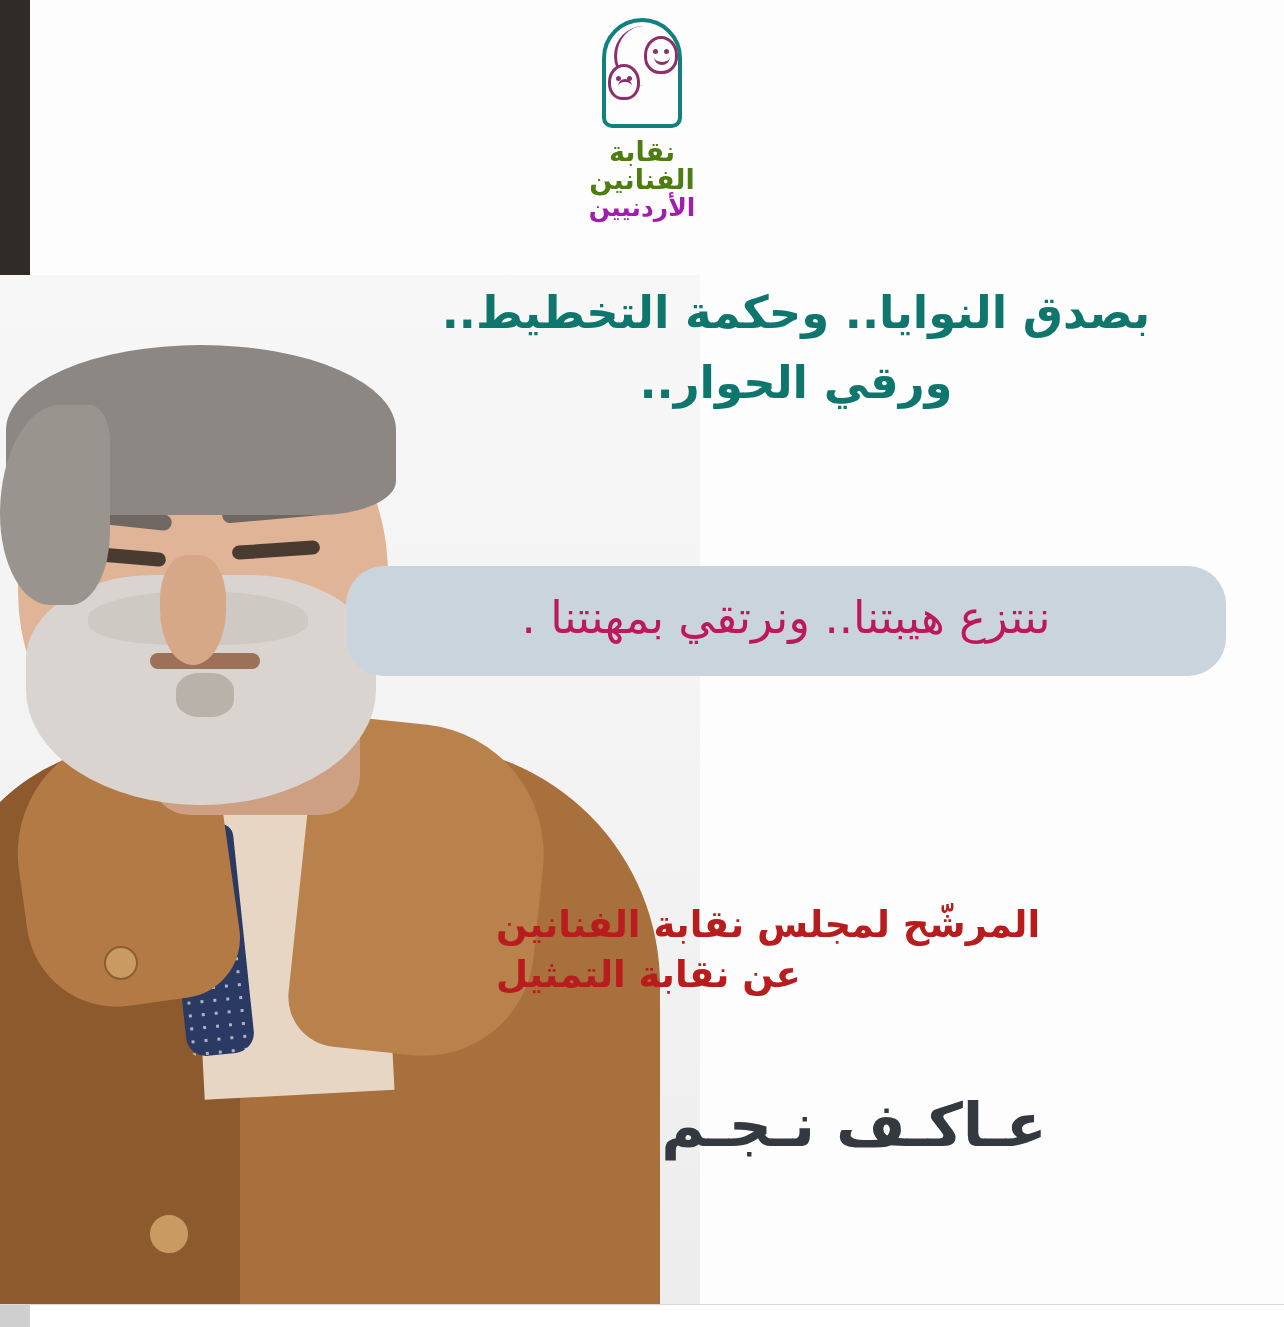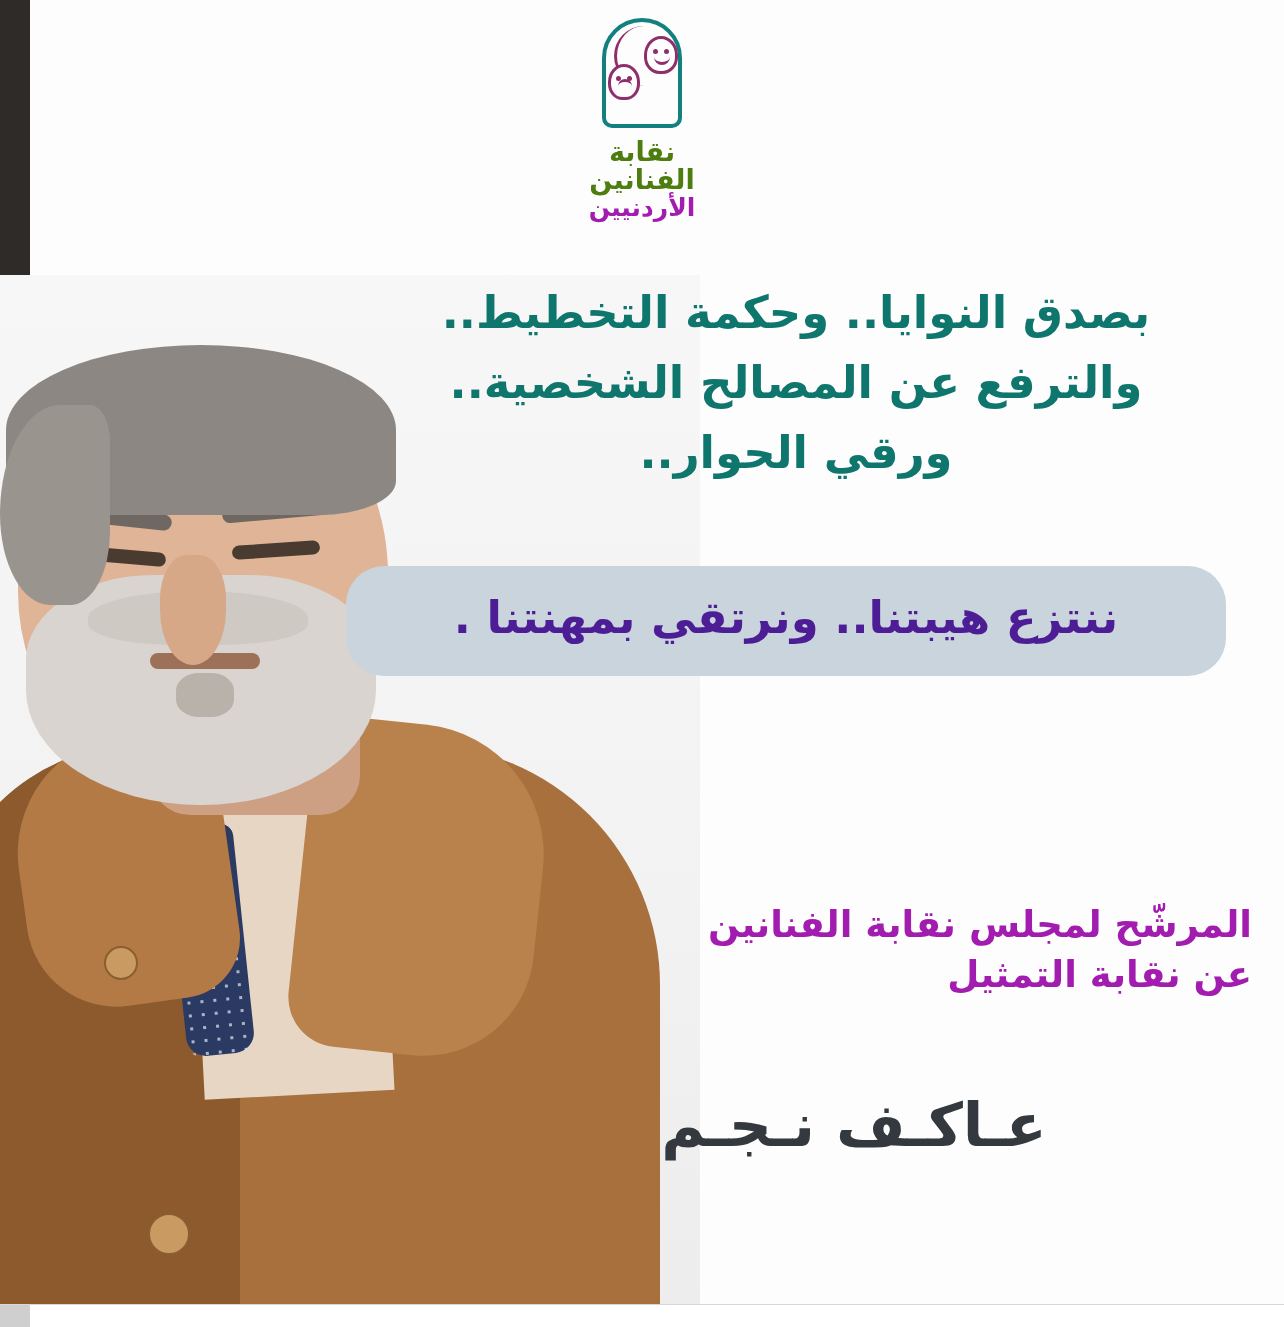--- a/index.html
+++ b/index.html
@@ -355,33 +355,33 @@
   .highlight {
     position: absolute;
     right: 58px;
     top: 566px;
     width: 880px;
     background: #c9d4dc;
     border-radius: 38px;
     padding: 18px 28px 24px 28px;
     box-sizing: border-box;
     text-align: center;
-    color: #4c1d95;
-    font-weight: bold;
+    color: #be185d;
+    font-weight: normal;
     font-size: 45px;
     line-height: 1.5;
   }
 
   .candidate-role {
     position: absolute;
-    right: 32px;
+    right: 48px;
     top: 900px;
     width: 740px;
-    text-align: right;
-    color: #a21caf;
+    text-align: left;
+    color: #b91c1c;
     font-weight: bold;
     font-size: 37px;
     line-height: 1.35;
   }
   .candidate-name {
     position: absolute;
     right: 60px;
     top: 1090px;
     width: 740px;
     text-align: center;
@@ -435,21 +435,20 @@
     <div class="eye-l"></div>
     <div class="eye-r"></div>
     <div class="brow-l"></div>
     <div class="brow-r"></div>
     <div class="hair"></div>
     <div class="hair-2"></div>
   </div>
 
   <div class="slogan">
     <span class="slogan-line">بصدق النوايا.. وحكمة التخطيط..</span>
-    <span class="slogan-line">والترفع عن المصالح الشخصية..</span>
     <span class="slogan-line">ورقي الحوار..</span>
   </div>
 
   <div class="highlight">ننتزع هيبتنا.. ونرتقي بمهنتنا .</div>
 
   <div class="candidate-role">
     <div>المرشّح لمجلس نقابة الفنانين</div>
     <div>عن نقابة التمثيل</div>
   </div>
 

